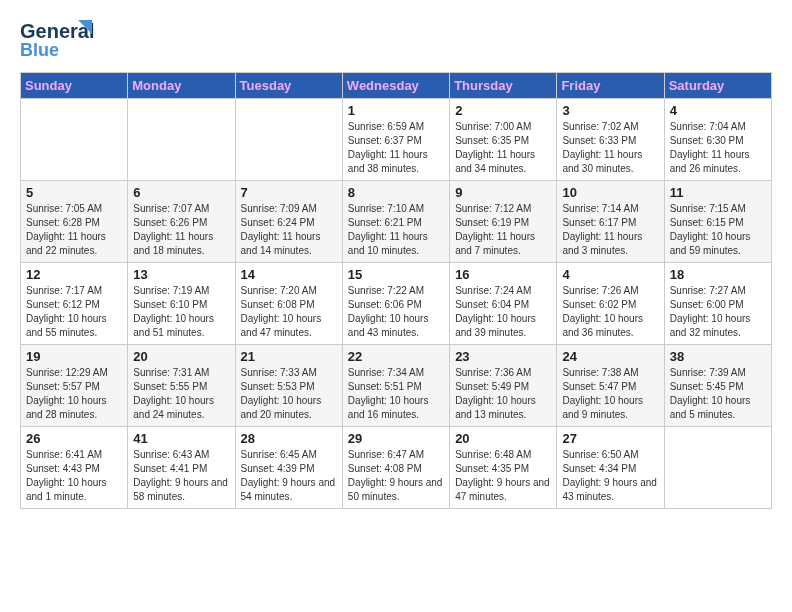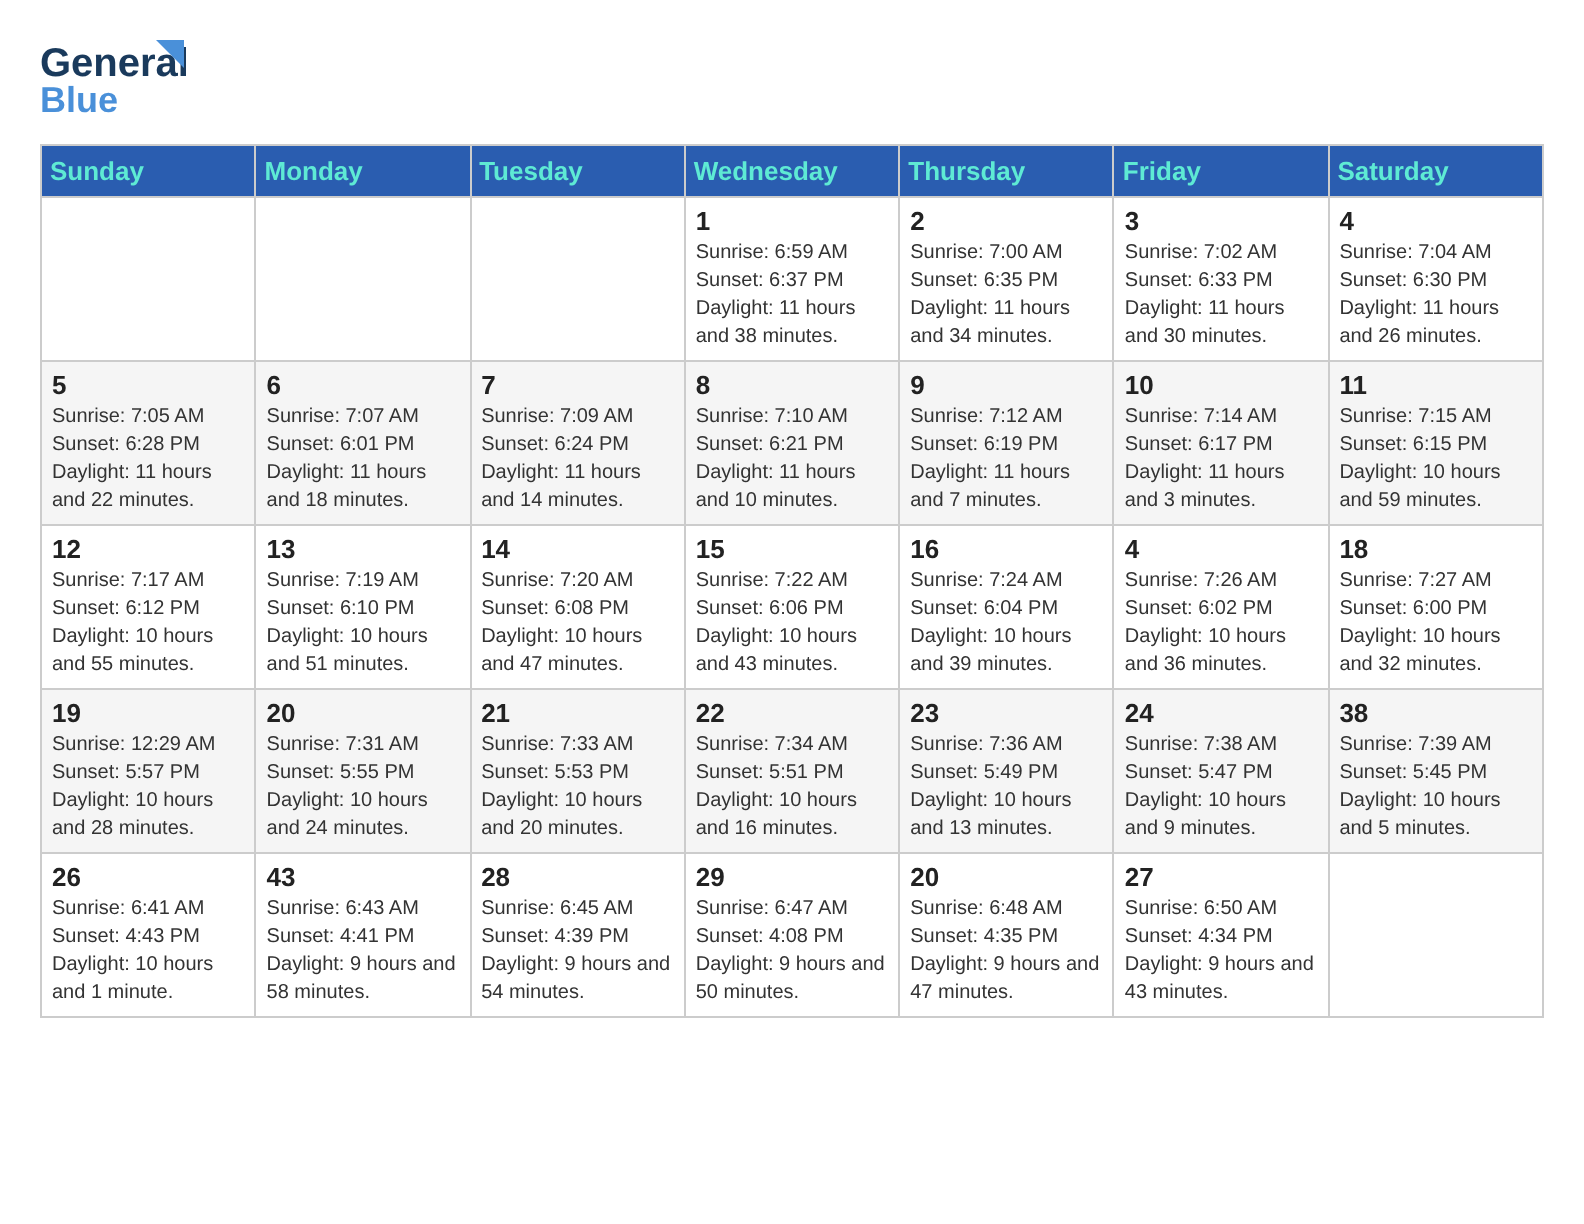--- a/index.html
+++ b/index.html
@@ -39,21 +39,21 @@
       font-size: 15px;
       color: #444;
     }
     .calendar {
       width: 100%;
       border-collapse: collapse;
       table-layout: fixed;
     }
     .calendar th {
       background: #2a5db0;
-      color: #5eead4;
+      color: #f0abfc;
       font-size: 13px;
       font-weight: bold;
       padding: 5px 4px;
       text-align: left;
       border: 1px solid #ccc;
     }
     .calendar td {
       border: 1px solid #ccc;
       vertical-align: top;
       padding: 4px 5px;
@@ -149,21 +149,21 @@
           <td>
             <span class="day-number">5</span>
             <div class="day-info">Sunrise: 7:05 AM
 Sunset: 6:28 PM
 Daylight: 11 hours
 and 22 minutes.</div>
           </td>
           <td>
             <span class="day-number">6</span>
             <div class="day-info">Sunrise: 7:07 AM
-Sunset: 6:01 PM
+Sunset: 6:26 PM
 Daylight: 11 hours
 and 18 minutes.</div>
           </td>
           <td>
             <span class="day-number">7</span>
             <div class="day-info">Sunrise: 7:09 AM
 Sunset: 6:24 PM
 Daylight: 11 hours
 and 14 minutes.</div>
           </td>
@@ -300,21 +300,21 @@
         </tr>
         <tr>
           <td>
             <span class="day-number">26</span>
             <div class="day-info">Sunrise: 6:41 AM
 Sunset: 4:43 PM
 Daylight: 10 hours
 and 1 minute.</div>
           </td>
           <td>
-            <span class="day-number">43</span>
+            <span class="day-number">41</span>
             <div class="day-info">Sunrise: 6:43 AM
 Sunset: 4:41 PM
 Daylight: 9 hours
 and 58 minutes.</div>
           </td>
           <td>
             <span class="day-number">28</span>
             <div class="day-info">Sunrise: 6:45 AM
 Sunset: 4:39 PM
 Daylight: 9 hours

